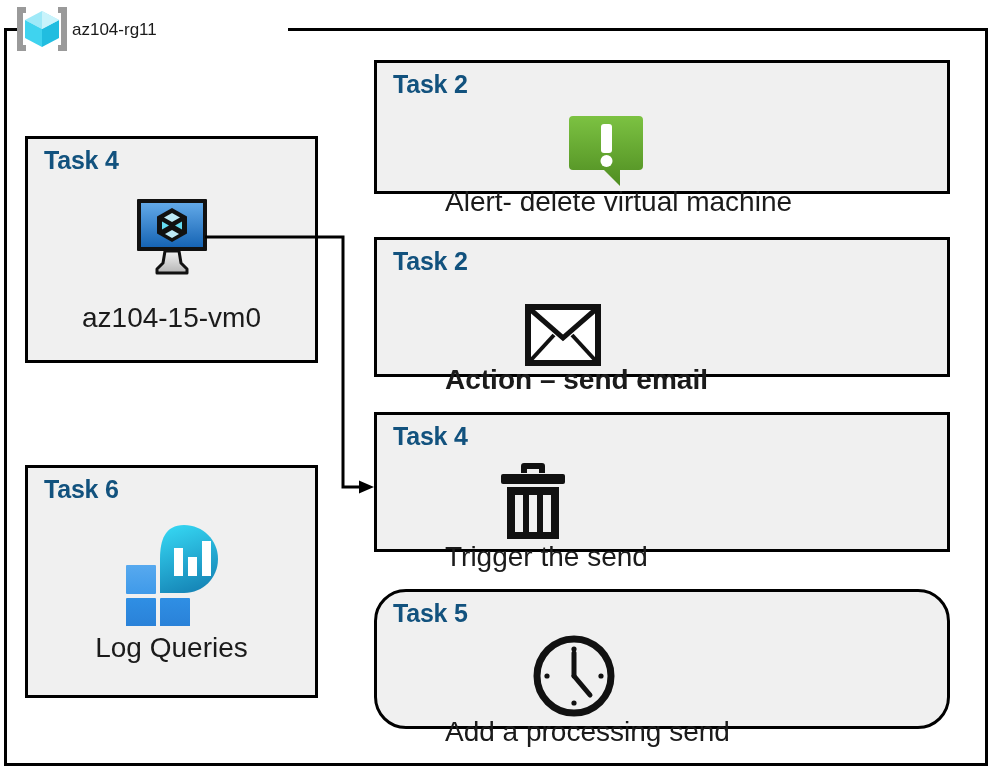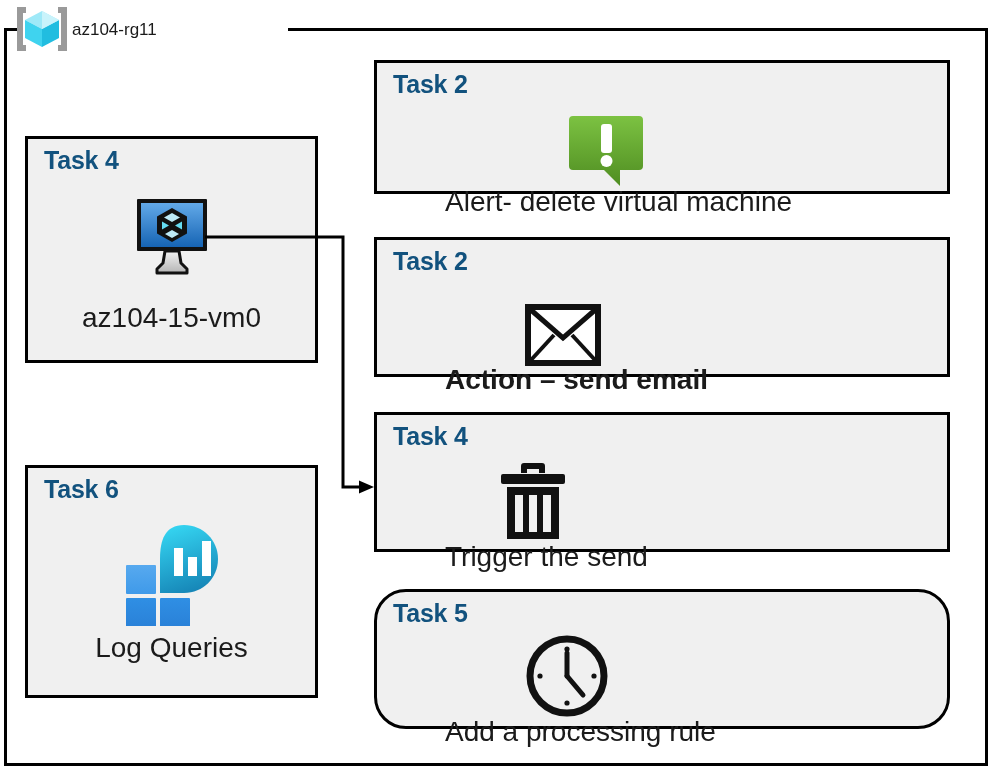--- a/index.html
+++ b/index.html
@@ -302,21 +302,21 @@
           <circle cx="42" cy="15" r="2.6" fill="#111111"></circle>
           <circle cx="42" cy="69" r="2.6" fill="#111111"></circle>
           <circle cx="15" cy="42" r="2.6" fill="#111111"></circle>
           <circle cx="69" cy="42" r="2.6" fill="#111111"></circle>
 
           <path d="M42 42 L42 19" stroke="#111111" stroke-width="5" stroke-linecap="round" fill="none"></path>
 
           <path d="M42 42 L58 61" stroke="#111111" stroke-width="5" stroke-linecap="round" fill="none"></path>
         </svg>
       </span>
-      <span class="lbl task-body-text">Add a processing rule</span>
+      <span class="lbl task-body-text">Add a processing send</span>
     </div>
   </div>
 
   <svg id="connector" xmlns="http://www.w3.org/2000/svg">
     <path d="M205 237 L343 237 L343 487 L365 487" fill="none" stroke="#000000" stroke-width="3"></path>
     <path d="M374 487 L359 480.5 L359 493.5 Z" fill="#000000"></path>
   </svg>
 
 </div>
 

